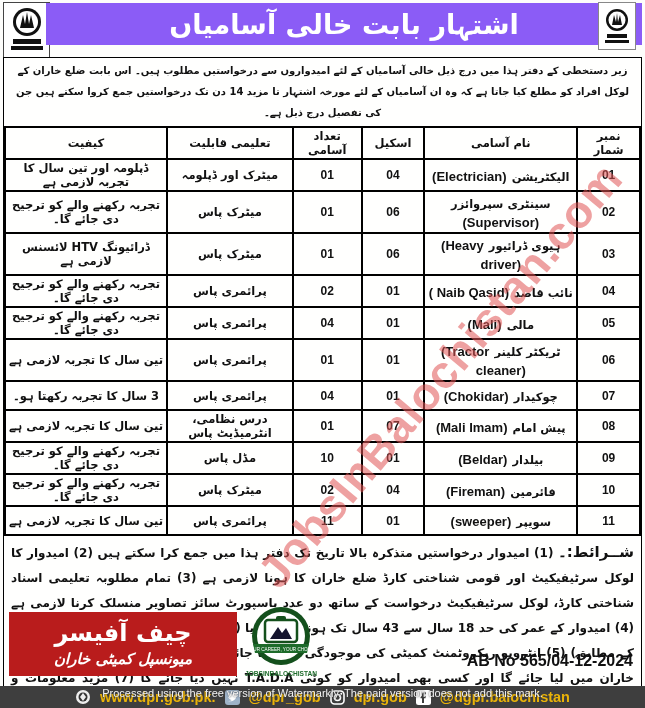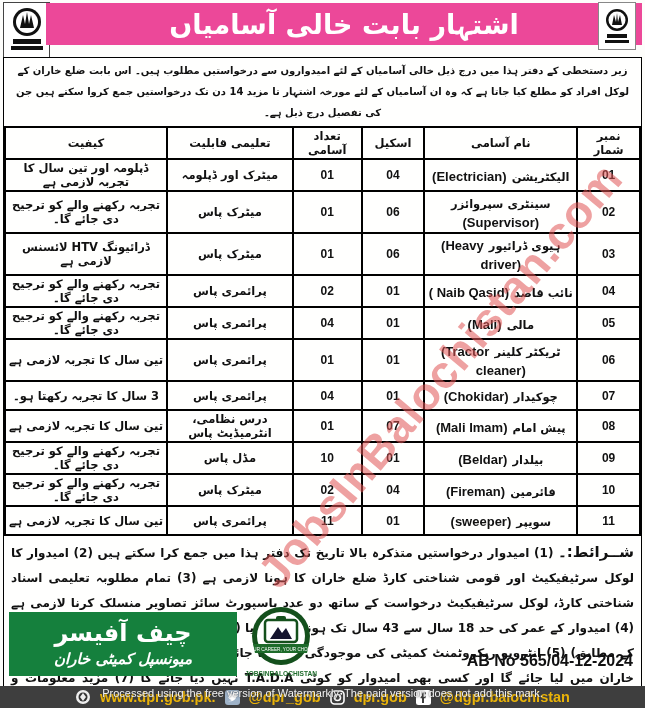--- a/index.html
+++ b/index.html
@@ -3,21 +3,21 @@
 <meta charset="utf-8">
 <style>
   html,body{margin:0;padding:0;}
   body{
     width:645px;height:708px;position:relative;background:#fdfdfb;
     font-family:"DejaVu Sans",sans-serif;overflow:hidden;color:#111;
   }
   
   .header{position:relative;height:57px;}
   .title-bar{position:absolute;left:46px;right:3px;top:3px;height:42px;
-    background:#ec4899;display:flex;align-items:center;justify-content:center;}
+    background:#8b5cf6;display:flex;align-items:center;justify-content:center;}
   .title{color:#fff;font-size:27px;font-weight:bold;direction:rtl;letter-spacing:1px;}
   .crest-box-left{position:absolute;left:3px;top:2px;width:45px;height:54px;
     background:#fff;border:1px solid #444;display:flex;align-items:center;justify-content:center;}
   .crest-box-right{position:absolute;right:9px;top:2px;width:36px;height:46px;
     background:#fff;border:1px solid #888;display:flex;align-items:center;justify-content:center;}
   
   .content{position:absolute;top:57px;left:3px;right:3px;border:1px solid #000;background:#fffffe;}
   .intro{direction:rtl;font-size:10px;line-height:21px;padding:2px 7px 3px 7px;
     text-align:center;font-weight:bold;}
   table{width:100%;border-collapse:collapse;direction:rtl;table-layout:fixed;}
@@ -28,21 +28,21 @@
   .c-count{width:10.5%;border-radius:7px;} .c-edu{width:20%;}    .c-rem{width:26%;}
   .num{font-family:"Liberation Sans",sans-serif;font-weight:bold;font-size:12px;direction:ltr;}
   .ur{font-size:11.5px;font-weight:bold;}
   .nm-en{font-family:"Liberation Sans",sans-serif;font-weight:bold;font-size:13px;direction:ltr;unicode-bidi:embed;}
   .terms{direction:rtl;padding:4px 7px 2px 7px;font-size:12px;line-height:25px;
     text-align:justify;font-weight:bold;}
   .terms .lbl{font-size:15px;letter-spacing:2px;}
   .terms .lbl2{font-size:14px;}
   
   .footer{position:absolute;top:604px;left:0;right:0;height:82px;}
-  .officer-box{position:absolute;left:9px;top:8px;width:228px;height:64px;background:#15803d;
+  .officer-box{position:absolute;left:9px;top:8px;width:228px;height:64px;background:#b91c1c;
     color:#fff;text-align:center;direction:rtl;display:flex;flex-direction:column;justify-content:center;}
   .officer-title{font-size:24px;font-weight:bold;line-height:30px;}
   .officer-org{font-size:15px;font-weight:bold;line-height:22px;font-style:italic;}
   .jobs-logo{position:absolute;left:243px;top:0;width:76px;text-align:center;}
   .ref-no{position:absolute;right:12px;top:48px;font-family:"Liberation Sans",sans-serif;
     font-weight:bold;font-size:16px;}
   
   .bottom-bar{position:absolute;bottom:0;left:0;right:0;height:22px;background:#3e3e3e;
     color:#eab308;display:flex;align-items:center;justify-content:center;gap:9px;
     font-family:"Liberation Sans",sans-serif;font-weight:bold;font-size:14.5px;}

